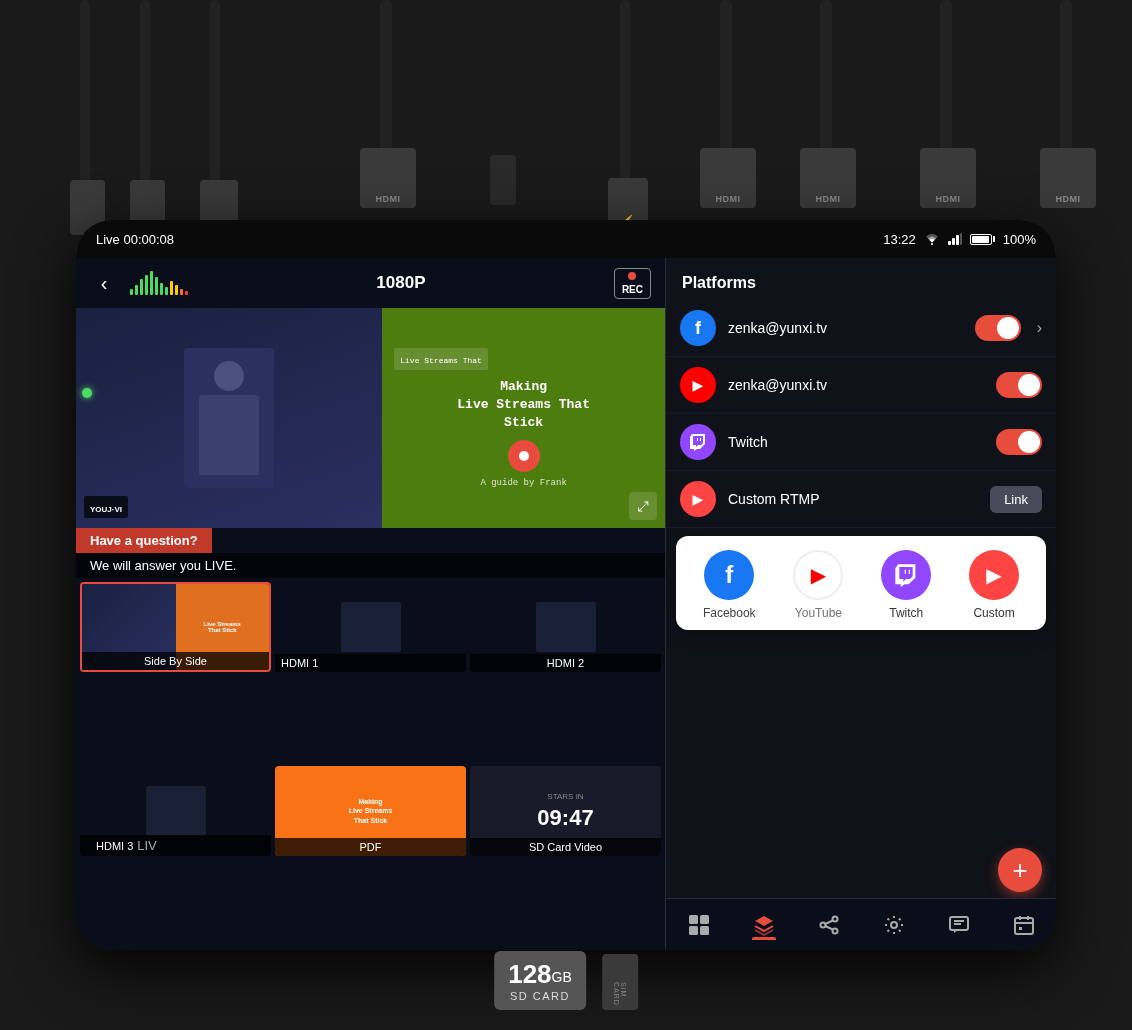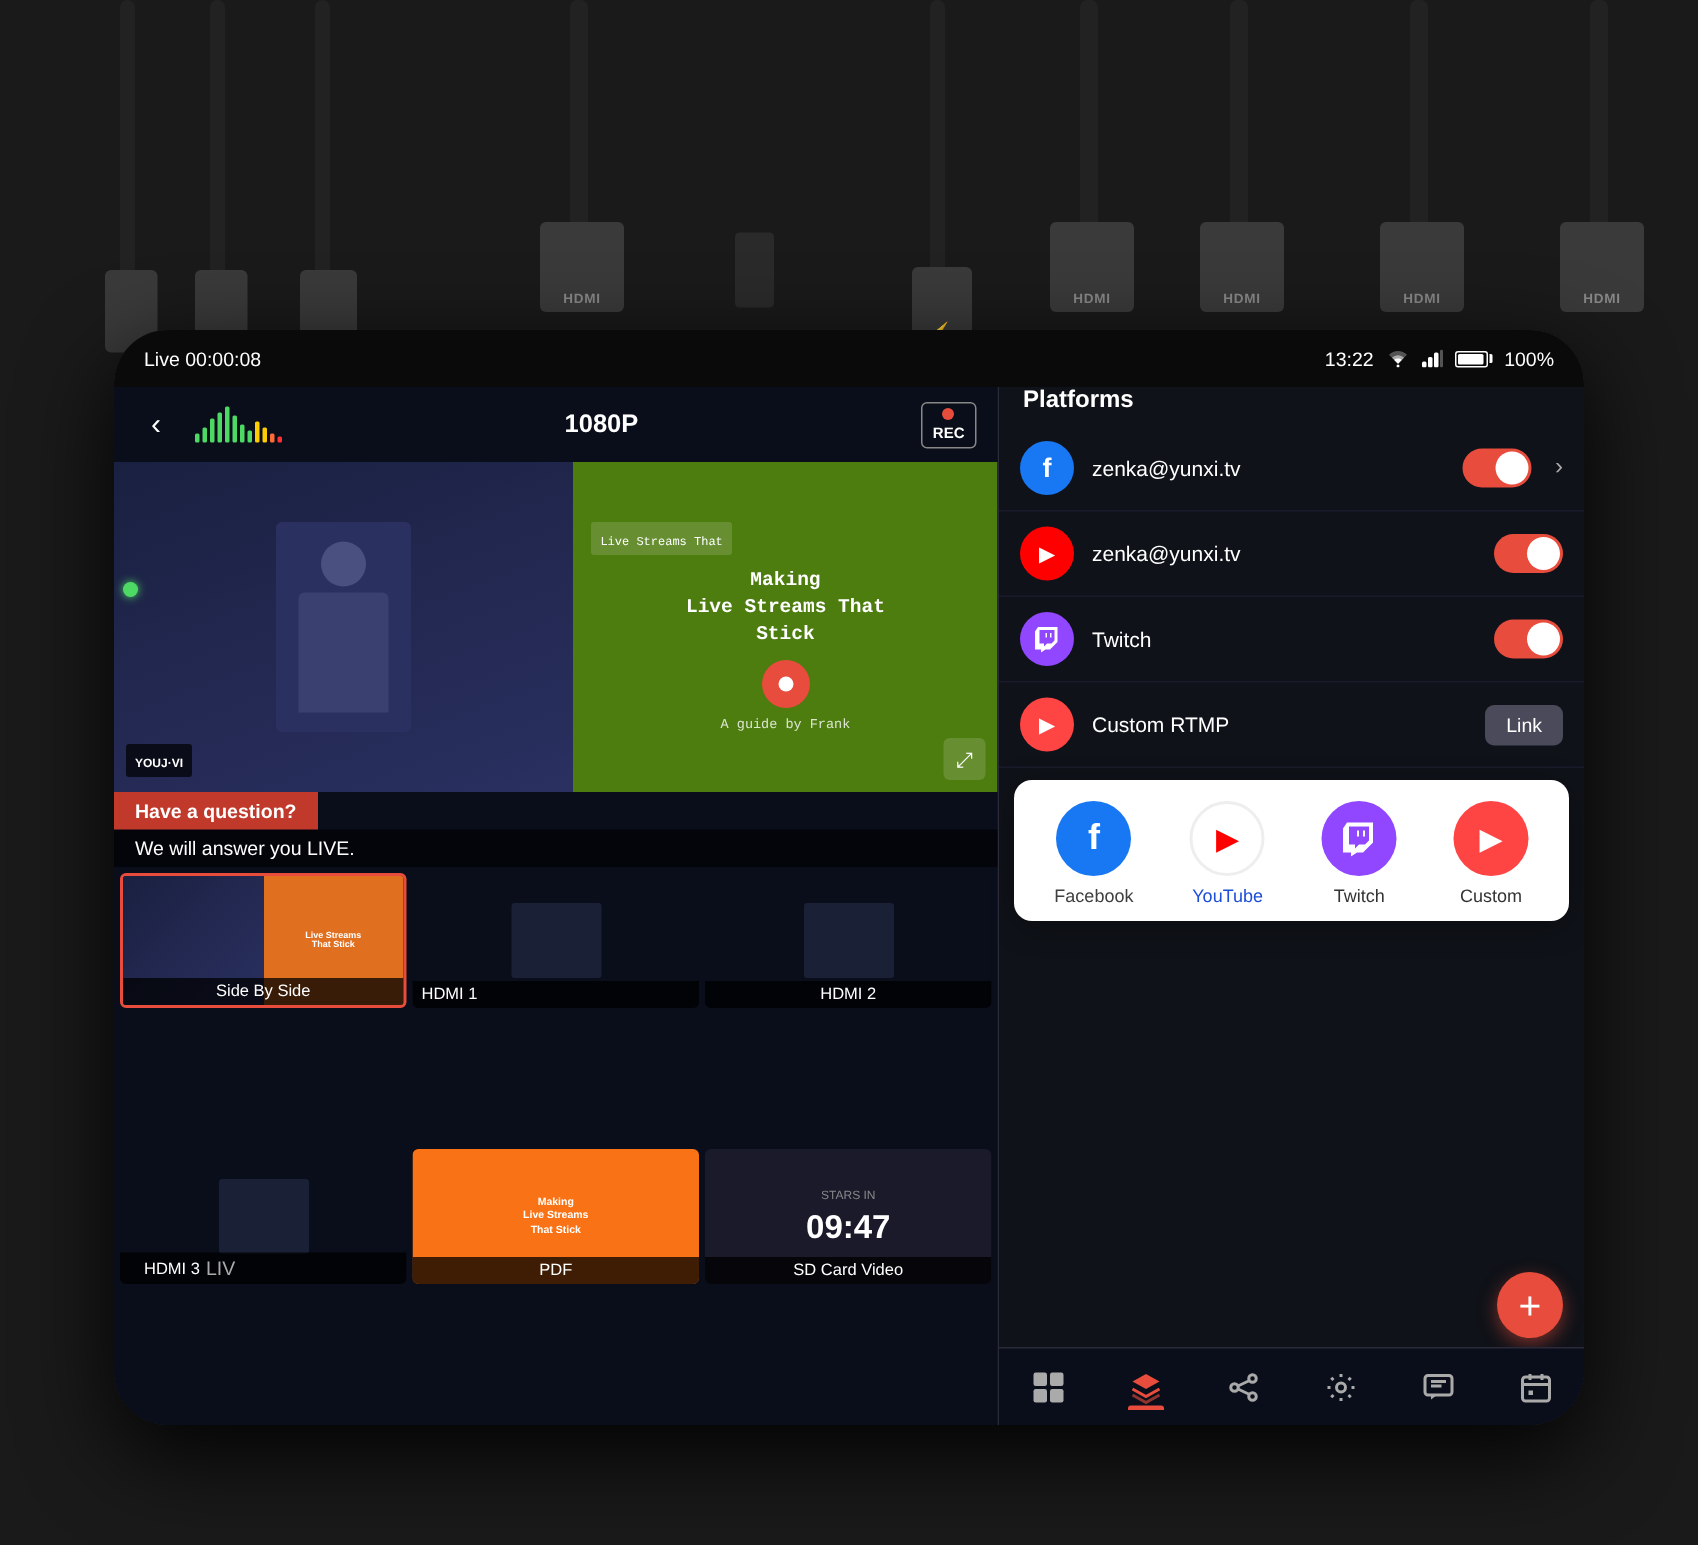--- a/index.html
+++ b/index.html
@@ -214,21 +214,21 @@
               <span style="color:#fff; font-size:22px; font-weight:700;">09:47</span>
             </div>
             <div style="position:absolute; bottom:0; left:0; right:0; background:rgba(0,0,0,0.75); color:#fff; font-size:11px; padding:3px 6px; text-align:center;">SD Card Video</div>
           </div>
 
         </div>
       </div>
 
       <div style="flex:1; background:#0f1218; display:flex; flex-direction:column; position:relative;">
 
-        <div style="padding:0 16px 8px; color:#fff; font-size:16px; font-weight:600;">Platforms</div>
+        <div style="padding:16px 16px 8px; color:#fff; font-size:16px; font-weight:600;">Platforms</div>
 
         <div style="flex:1; overflow:hidden;">
 
           <div style="display:flex; align-items:center; padding:10px 14px; border-bottom:1px solid #1a1a2a; gap:12px; cursor:pointer;">
             <div style="width:36px; height:36px; border-radius:50%; background:#1877f2; display:flex; align-items:center; justify-content:center; color:#fff; font-size:18px; font-weight:900; flex-shrink:0;">f</div>
             <span style="flex:1; color:#fff; font-size:14px;">zenka@yunxi.tv</span>
             <div style="width:46px; height:26px; background:#e74c3c; border-radius:13px; position:relative; cursor:pointer;">
               <div style="position:absolute; right:2px; top:2px; width:22px; height:22px; background:#fff; border-radius:50%;"></div>
             </div>
             <span style="color:#aaa; font-size:16px; margin-left:4px;">›</span>
@@ -264,21 +264,21 @@
 
           <div style="background:#fff; border-radius:12px; margin:8px 10px; padding:14px 8px 10px; display:flex; justify-content:space-around; align-items:center; box-shadow:0 4px 20px rgba(0,0,0,0.3);">
 
             <div style="display:flex; flex-direction:column; align-items:center; gap:6px; cursor:pointer;">
               <div style="width:50px; height:50px; border-radius:50%; background:#1877f2; display:flex; align-items:center; justify-content:center; color:#fff; font-size:24px; font-weight:900;">f</div>
               <span style="font-size:12px; color:#404040; font-weight:500;">Facebook</span>
             </div>
 
             <div style="display:flex; flex-direction:column; align-items:center; gap:6px; cursor:pointer;">
               <div style="width:50px; height:50px; border-radius:50%; background:#fff; border:2px solid #eee; display:flex; align-items:center; justify-content:center; color:#ff0000; font-size:20px;">▶</div>
-              <span style="font-size:12px; color:#1d4ed8; font-weight:500;">YouTube</span>
+              <span style="font-size:12px; color:#737373; font-weight:500;">YouTube</span>
             </div>
 
             <div style="display:flex; flex-direction:column; align-items:center; gap:6px; cursor:pointer;">
               <div style="width:50px; height:50px; border-radius:50%; background:#9146ff; display:flex; align-items:center; justify-content:center;">
                 <svg width="24" height="24" viewBox="0 0 18 18" fill="white">
                   <path d="M3 1L1 4v12h4v2l3-2h3l5-5V1H3zm11 9l-2 2H9l-2 2V12H4V3h10v7z"></path>
                   <path d="M12 5h-1v3h1V5zm-3 0H8v3h1V5z"></path>
                 </svg>
               </div>
               <span style="font-size:12px; color:#333; font-weight:500;">Twitch</span>
@@ -346,16 +346,27 @@
               <path d="M7 2v4M15 2v4M2 9h18"></path>
               <path d="M6 13h3v3H6z" fill="#aaa" stroke="none"></path>
             </svg>
           </div>
 
         </div>
       </div>
     </div>
   </div>
 
+  <div style="position:absolute; bottom:20px; left:50%; transform:translateX(-50%); display:flex; gap:16px; align-items:flex-end;">
+    <div style="background:#555; border-radius:6px; padding:8px 14px; text-align:center; color:#fff; min-width:90px;">
+      <div style="font-size:0;">
+        <span style="font-size:26px; font-weight:700; color:#fff;">128</span><span style="font-size:14px; font-weight:400; vertical-align:super; color:#fff;">GB</span>
+      </div>
+      <div style="font-size:11px; letter-spacing:1.5px; color:#ddd;">SD CARD</div>
+    </div>
+    <div style="background:#3a3a3a; width:36px; height:56px; border-radius:4px; display:flex; align-items:flex-end; justify-content:center; padding-bottom:4px;">
+      <span style="font-size:7px; color:#888; writing-mode:vertical-rl; text-orientation:mixed; letter-spacing:1px;">SIM<br>CARD</span>
+    </div>
+  </div>
 
   <div style="position:absolute; left:82px; top:388px; width:10px; height:10px; border-radius:50%; background:#4cd964; box-shadow:0 0 6px #4cd964;"></div>
 
 </div>
 
 </body></html>

